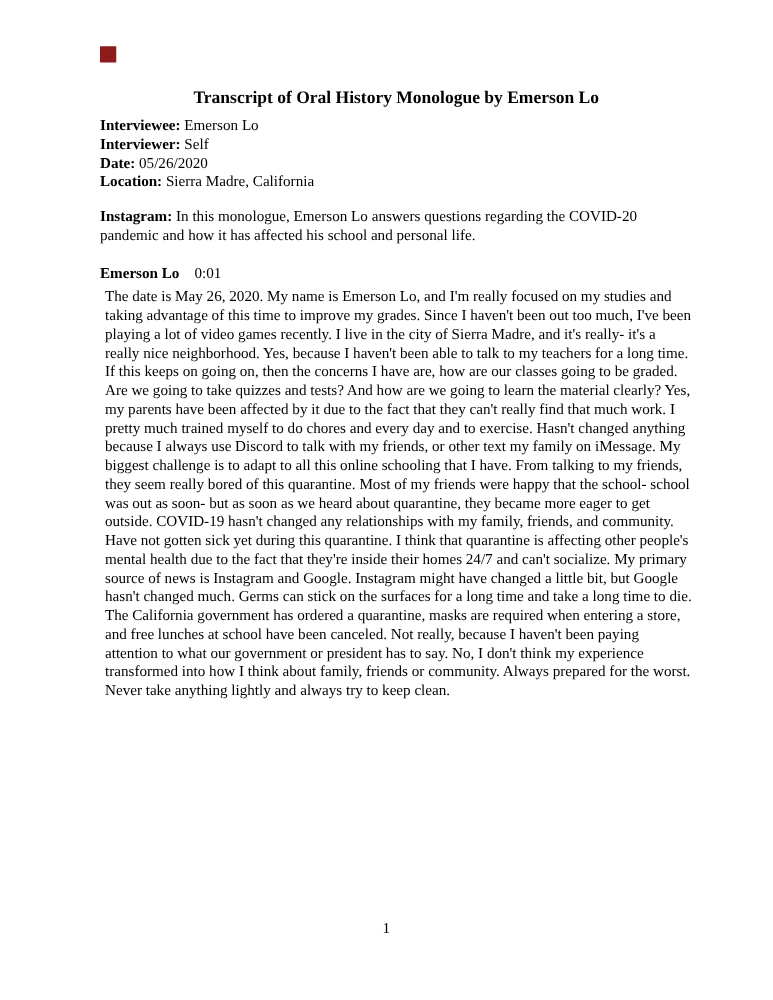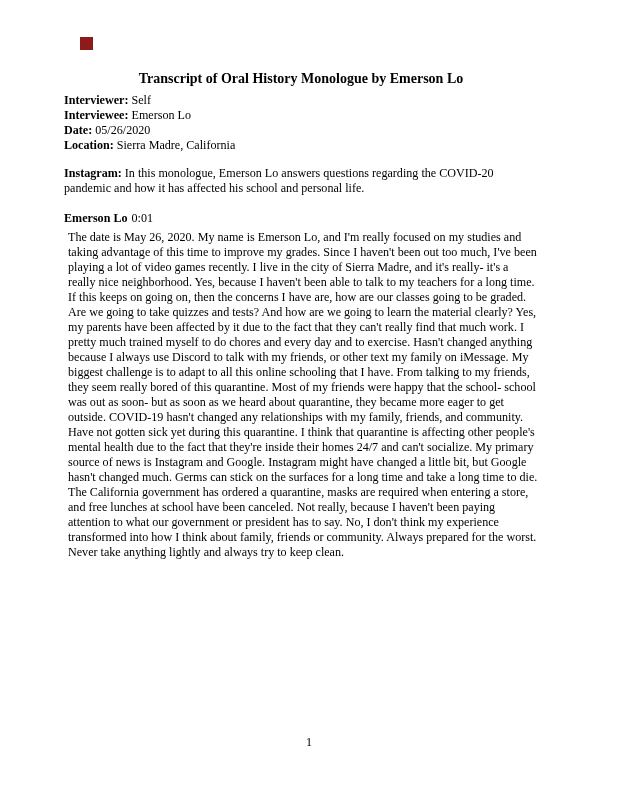--- a/index.html
+++ b/index.html
@@ -21,21 +21,21 @@
   .red-mark {
     position: absolute;
     left: 80px;
     top: 37px;
     width: 13px;
     height: 13px;
     background: #8e1b1b;
   }
   .content {
     position: absolute;
-    left: 64px;
+    left: 80px;
     top: 71px;
     width: 474px;
   }
   .doc-title {
     font-size: 14px;
     font-weight: bold;
     text-align: center;
     line-height: 16px;
     margin: 0 0 6px 0;
   }
@@ -53,21 +53,21 @@
   }
   .speaker-line {
     margin-top: 15px;
     font-size: 12.1px;
     line-height: 15px;
   }
   .speaker-name {
     font-weight: bold;
   }
   .timestamp {
-    margin-left: 4px;
+    margin-left: 12px;
   }
   .monologue {
     margin: 4px;
     width: 492px;
     font-size: 12.1px;
     line-height: 15px;
     white-space: pre-line;
   }
   .footer {
     position: absolute;
@@ -84,24 +84,24 @@
 
 <div class="page">
 
   <div class="red-mark"></div>
 
   <div class="content">
 
     <h1 class="doc-title">Transcript of Oral History Monologue by Emerson Lo</h1>
 
     <div class="meta-line">
-      <span class="label">Interviewer:</span><span> Self</span>
+      <span class="label">Interviewee:</span><span> Emerson Lo</span>
     </div>
     <div class="meta-line">
-      <span class="label">Interviewee:</span><span> Emerson Lo</span>
+      <span class="label">Interviewer:</span><span> Self</span>
     </div>
     <div class="meta-line">
       <span class="label">Date:</span><span> 05/26/2020</span>
     </div>
     <div class="meta-line">
       <span class="label">Location:</span><span> Sierra Madre, California</span>
     </div>
 
     <p class="abstract">
       <span class="label">Instagram:</span><span> In this monologue, Emerson Lo answers questions regarding the COVID-20 pandemic and how it has affected his school and personal life.</span>

